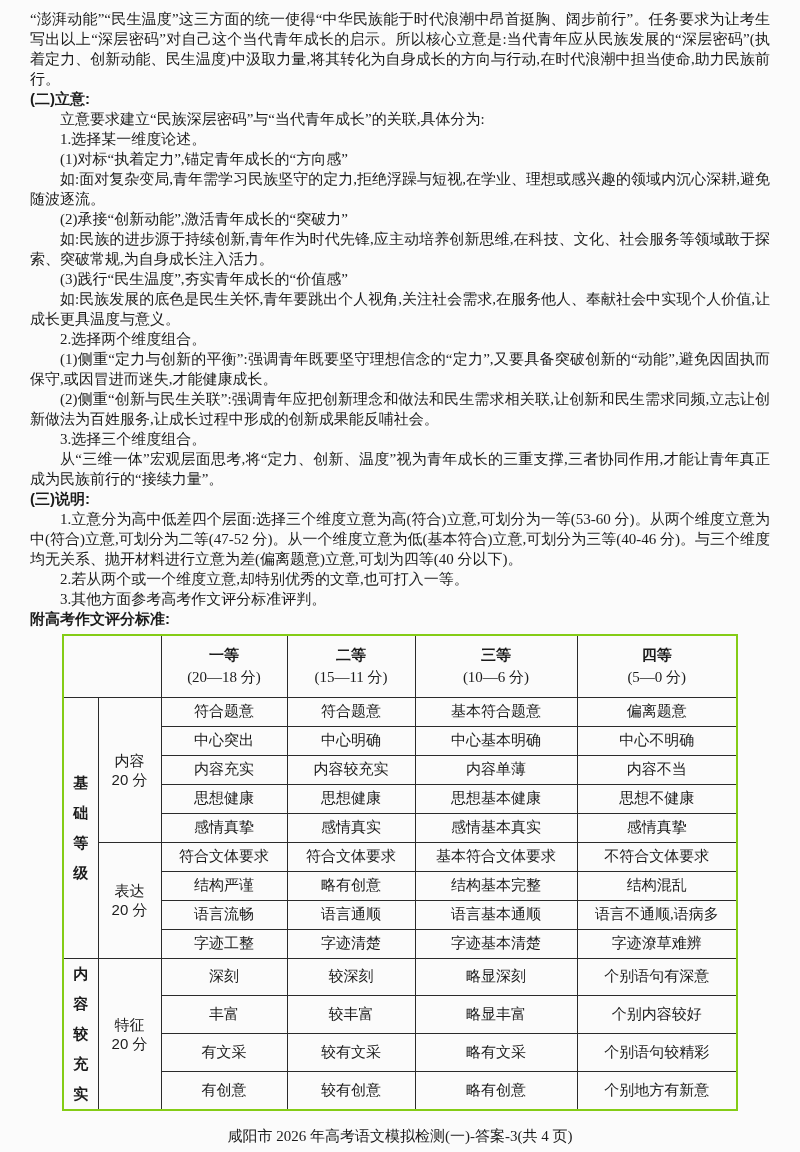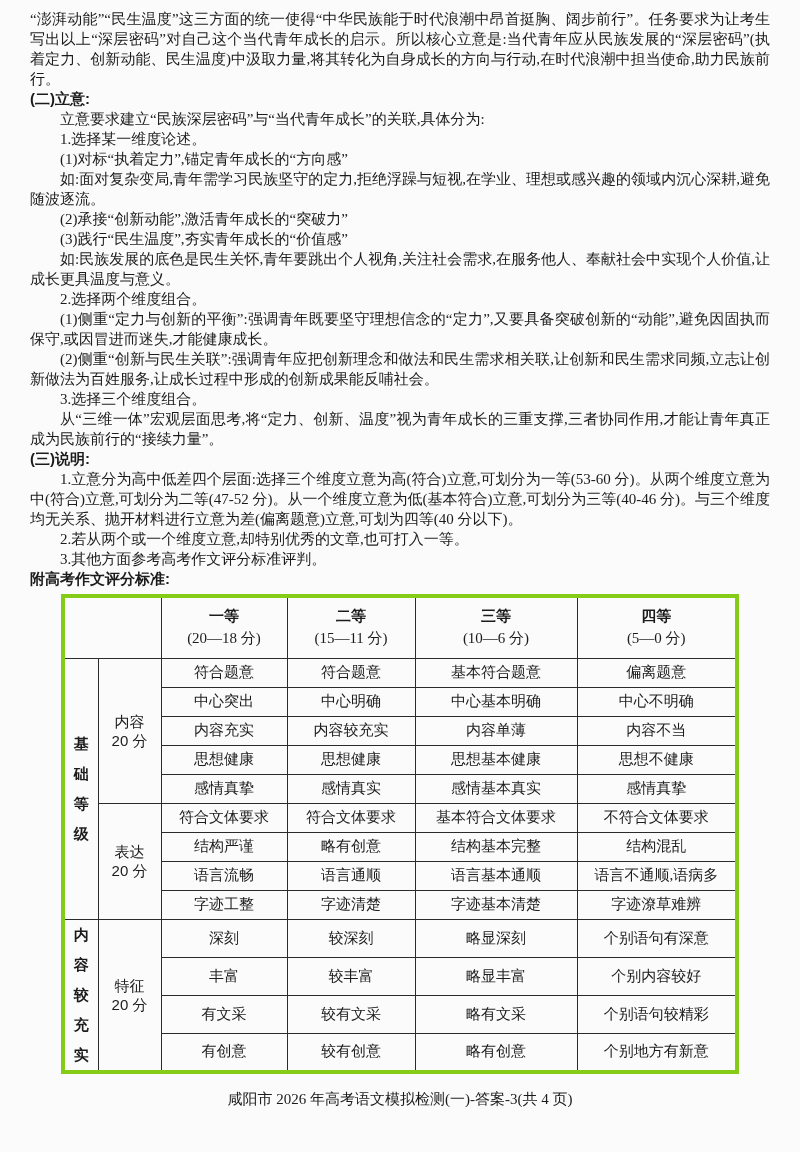--- a/index.html
+++ b/index.html
@@ -16,21 +16,21 @@
   p.indent { text-indent: 2em; }
   .hei {
     font-family: "Liberation Sans", "DejaVu Sans", sans-serif;
     font-weight: 700;
   }
   table.rubric {
     border-collapse: collapse;
     table-layout: fixed;
     width: 674px;
     margin: 5px auto 0 auto;
-    border: 4px solid #84cc16;
+    border: 2px solid #84cc16;
   }
   .rubric td, .rubric th {
     border: 1px solid #2b2b2b;
     text-align: center;
     vertical-align: middle;
     font-size: 15px;
     font-weight: 400;
     padding: 0 2px;
     line-height: 19px;
   }
@@ -62,20 +62,21 @@
 
 <div class="page">
 
   <p>“澎湃动能”“民生温度”这三方面的统一使得“中华民族能于时代浪潮中昂首挺胸、阔步前行”。任务要求为让考生写出以上“深层密码”对自己这个当代青年成长的启示。所以核心立意是:当代青年应从民族发展的“深层密码”(执着定力、创新动能、民生温度)中汲取力量,将其转化为自身成长的方向与行动,在时代浪潮中担当使命,助力民族前行。</p>
   <p class="hei">(二)立意:</p>
   <p class="indent">立意要求建立“民族深层密码”与“当代青年成长”的关联,具体分为:</p>
   <p class="indent">1.选择某一维度论述。</p>
   <p class="indent">(1)对标“执着定力”,锚定青年成长的“方向感”</p>
   <p class="indent">如:面对复杂变局,青年需学习民族坚守的定力,拒绝浮躁与短视,在学业、理想或感兴趣的领域内沉心深耕,避免随波逐流。</p>
   <p class="indent">(2)承接“创新动能”,激活青年成长的“突破力”</p>
+  <p class="indent">如:民族的进步源于持续创新,青年作为时代先锋,应主动培养创新思维,在科技、文化、社会服务等领域敢于探索、突破常规,为自身成长注入活力。</p>
   <p class="indent">(3)践行“民生温度”,夯实青年成长的“价值感”</p>
   <p class="indent">如:民族发展的底色是民生关怀,青年要跳出个人视角,关注社会需求,在服务他人、奉献社会中实现个人价值,让成长更具温度与意义。</p>
   <p class="indent">2.选择两个维度组合。</p>
   <p class="indent">(1)侧重“定力与创新的平衡”:强调青年既要坚守理想信念的“定力”,又要具备突破创新的“动能”,避免因固执而保守,或因冒进而迷失,才能健康成长。</p>
   <p class="indent">(2)侧重“创新与民生关联”:强调青年应把创新理念和做法和民生需求相关联,让创新和民生需求同频,立志让创新做法为百姓服务,让成长过程中形成的创新成果能反哺社会。</p>
   <p class="indent">3.选择三个维度组合。</p>
   <p class="indent">从“三维一体”宏观层面思考,将“定力、创新、温度”视为青年成长的三重支撑,三者协同作用,才能让青年真正成为民族前行的“接续力量”。</p>
   <p class="hei">(三)说明:</p>
   <p class="indent">1.立意分为高中低差四个层面:选择三个维度立意为高(符合)立意,可划分为一等(53-60 分)。从两个维度立意为中(符合)立意,可划分为二等(47-52 分)。从一个维度立意为低(基本符合)立意,可划分为三等(40-46 分)。与三个维度均无关系、抛开材料进行立意为差(偏离题意)立意,可划为四等(40 分以下)。</p>
   <p class="indent">2.若从两个或一个维度立意,却特别优秀的文章,也可打入一等。</p>

